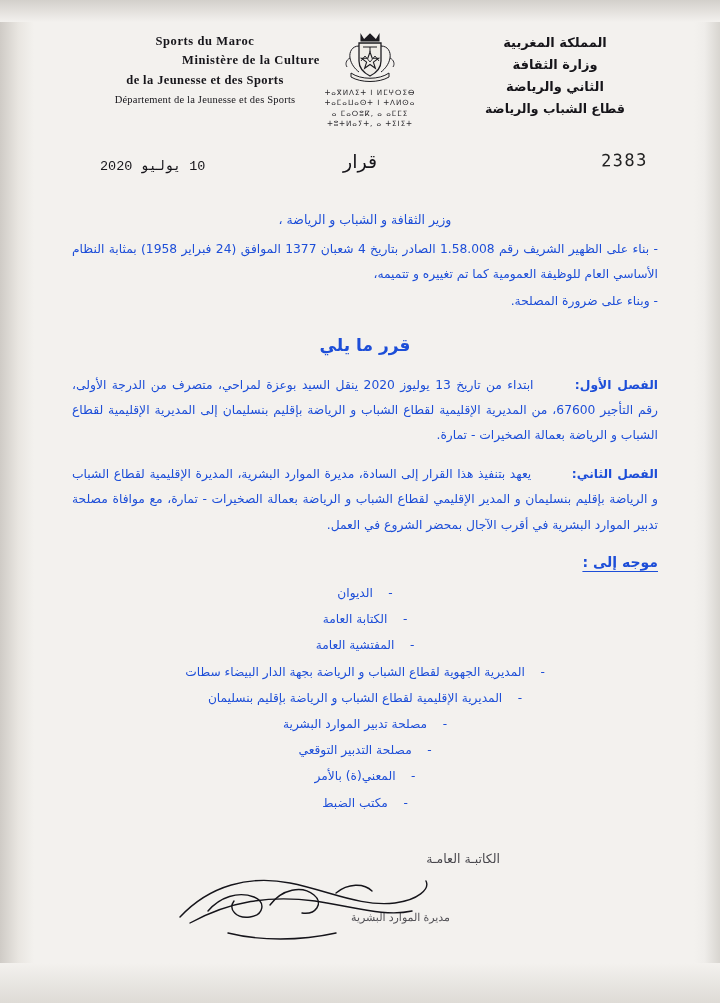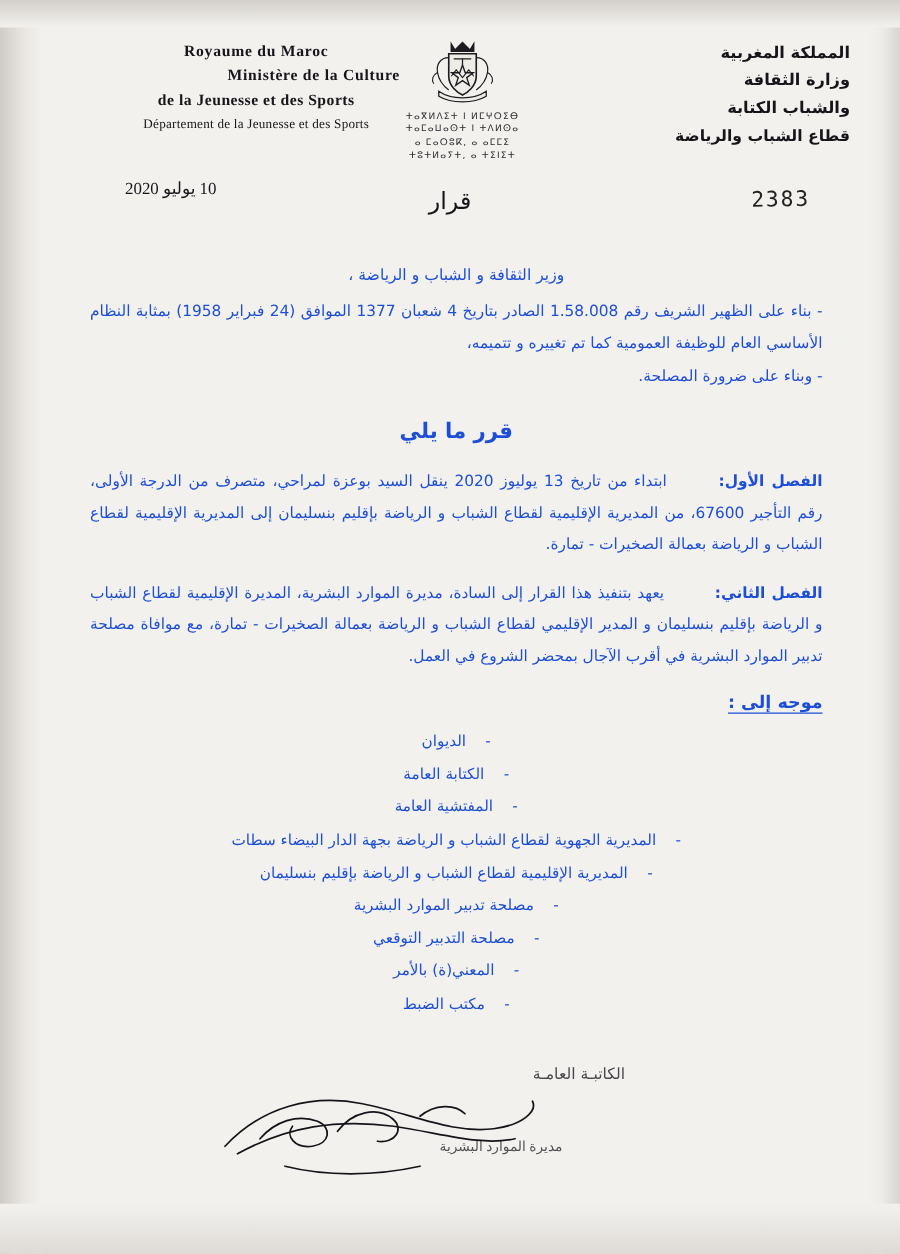--- a/index.html
+++ b/index.html
@@ -104,43 +104,44 @@
     letter-spacing: 1px;
     color: #2b2a2e;
     font-family: "DejaVu Sans", sans-serif;
   }
 
   .header-right {
     position: absolute;
     right: 0;
     top: 4px;
     width: 250px;
+    text-align: center;
     direction: rtl;
     line-height: 1.7;
     font-family: "DejaVu Sans", sans-serif;
   }
   .header-right div {
     font-size: 13px;
     letter-spacing: 2.2px;
     font-weight: 600;
   }
   .header-right .hr4 {
     letter-spacing: 0.4px;
     font-size: 12.5px;
   }
 
   
   .date-line {
     position: absolute;
-    top: 142px;
+    top: 157px;
     left: 100px;
     font-size: 13.5px;
     letter-spacing: 0.5px;
     direction: rtl;
-    font-family: Liberation Serif, serif;
+    font-family: Liberation Mono, monospace;
   }
   .doc-title {
     position: absolute;
     top: 150px;
     left: 50%;
     transform: translateX(-50%);
     font-size: 19px;
     font-weight: 400;
     direction: rtl;
     font-family: "DejaVu Sans", sans-serif;
@@ -248,21 +249,21 @@
     font-family: "DejaVu Sans", sans-serif;
     color: #2a2930;
     opacity: .85;
   }
   .sig-sub {
     position: absolute;
     right: 60px;
     top: 66px;
     font-size: 11px;
     direction: rtl;
-    font-family: Liberation Serif, serif;
+    font-family: Liberation Sans, sans-serif;
     color: #2a2930;
     opacity: .8;
   }
   .sig-ink {
     position: absolute;
     left: 0;
     top: 0;
   }
 </style>
 </head>
@@ -271,21 +272,21 @@
 <div class="page">
 
   <div class="paper-shade-left"></div>
   <div class="paper-shade-right"></div>
   <div class="paper-shade-top"></div>
   <div class="paper-shade-bottom"></div>
 
   <div class="header">
 
     <div class="header-left">
-      <div class="l1">Royaume du Maroc</div>
+      <div class="l1">Sports du Maroc</div>
       <div class="l2">Ministère de la Culture</div>
       <div class="l3">de la Jeunesse et des Sports</div>
       <div class="l4">Département de la Jeunesse et des Sports</div>
     </div>
 
     <div class="header-center">
       <div class="emblem">
         <svg viewBox="0 0 66 58" width="66" height="58" aria-hidden="true">
           <g fill="none" stroke="#1d1c21" stroke-width="1.1">
 
@@ -313,21 +314,21 @@
         <div>ⵜⴰⴳⵍⴷⵉⵜ ⵏ ⵍⵎⵖⵔⵉⴱ</div>
         <div>ⵜⴰⵎⴰⵡⴰⵙⵜ ⵏ ⵜⴷⵍⵙⴰ</div>
         <div>ⴰ ⵎⴰⵔⵓⴽ, ⴰ ⴰⵎⵎⵉ</div>
         <div>ⵜⵓⵜⵍⴰⵢⵜ, ⴰ ⵜⵉⵏⵉⵜ</div>
       </div>
     </div>
 
     <div class="header-right">
       <div>المملكة المغربية</div>
       <div>وزارة الثقافة</div>
-      <div>والشباب الكتابة</div>
+      <div>الثاني والرياضة</div>
       <div class="hr4">قطاع الشباب والرياضة</div>
     </div>
   </div>
 
   <div class="date-line">10 يوليو 2020</div>
   <div class="doc-title">قرار</div>
   <div class="doc-number">2383</div>
 
   <div class="body">
 

